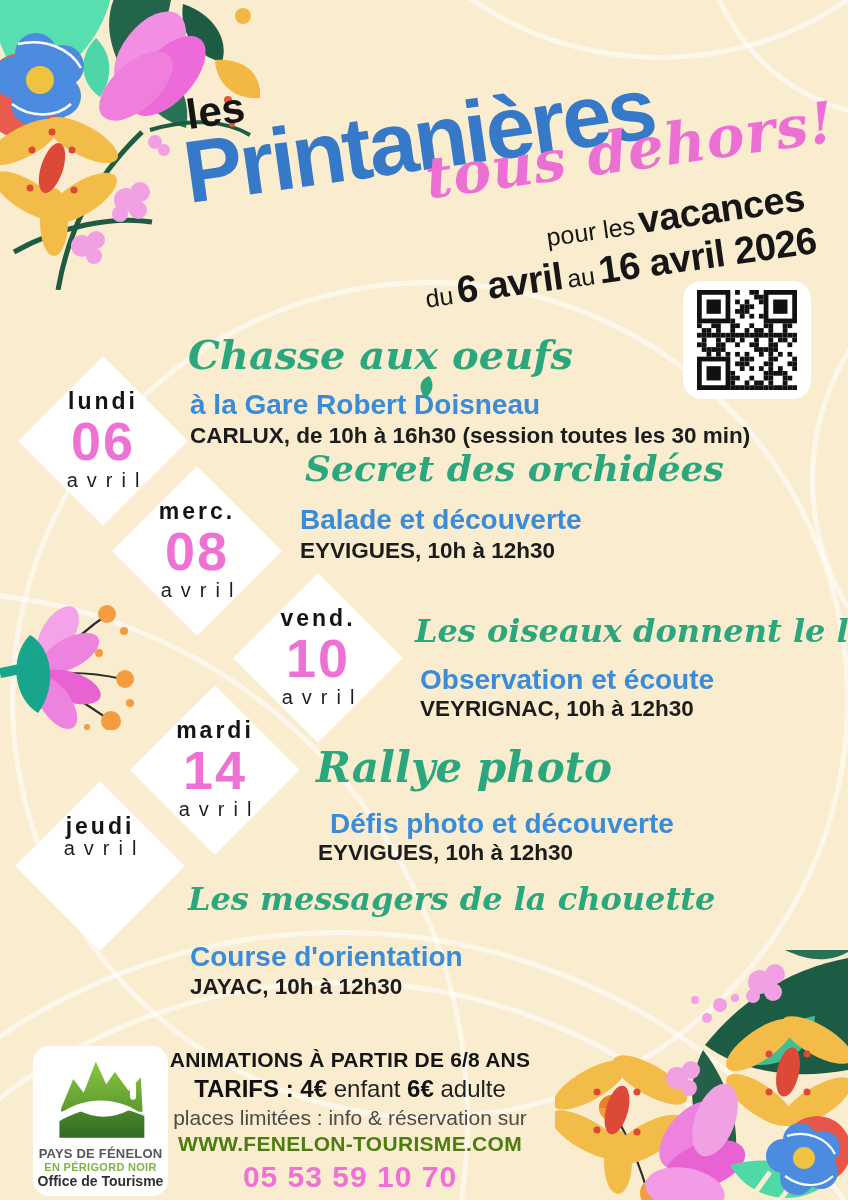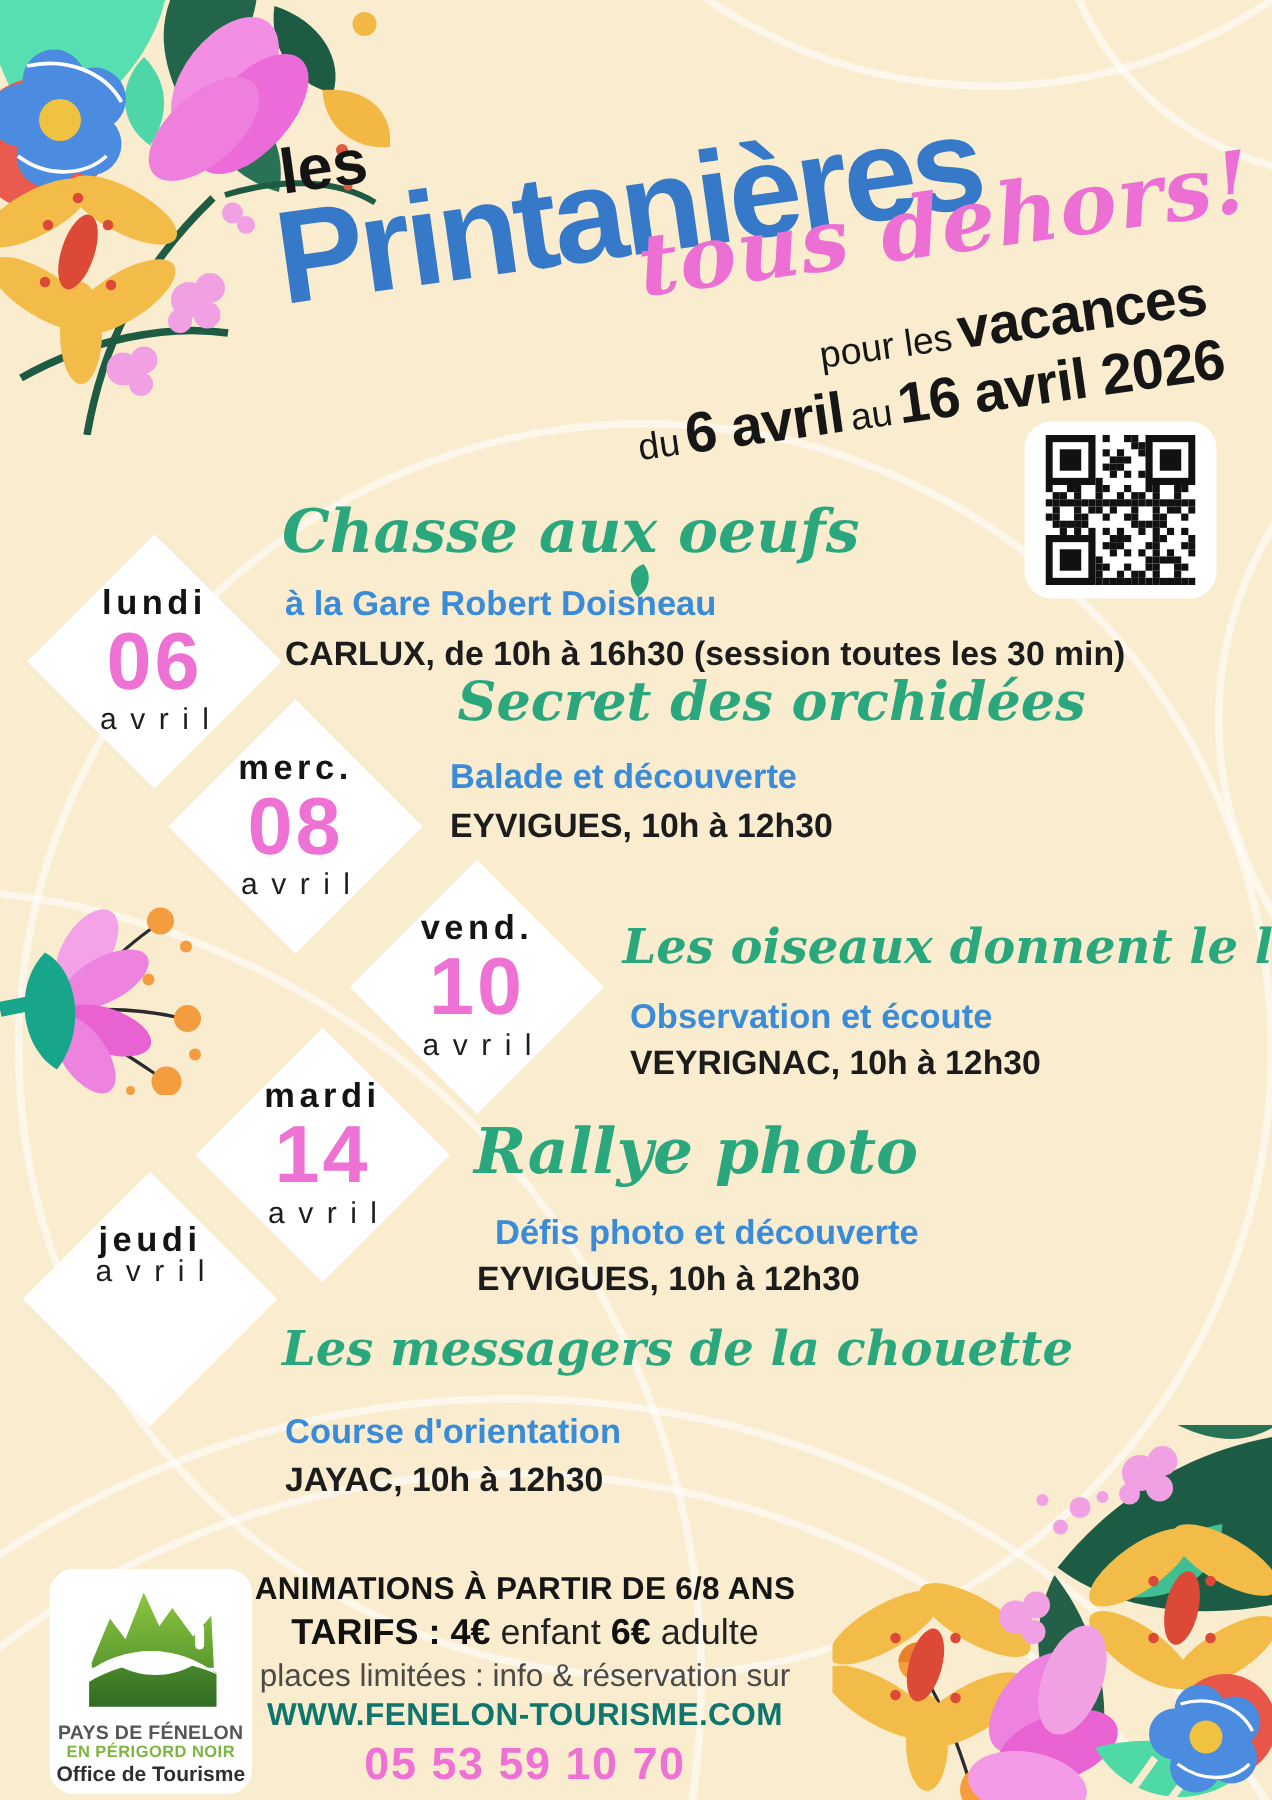--- a/index.html
+++ b/index.html
@@ -36,21 +36,21 @@
   
   .diamond { position:absolute; width:120px; height:120px; background:#fff; transform:rotate(45deg); }
   .date { position:absolute; width:170px; text-align:center; line-height:1.05; }
   .date .day { font-size:23px; font-weight:bold; letter-spacing:3px; color:#141414; }
   .date .num { font-size:54px; font-weight:bold; color:#EE72D4; letter-spacing:2px; line-height:1.05; }
   .date .mon { font-size:20px; font-weight:500; letter-spacing:9px; padding-left:9px; color:#1E1E1E; }
 
   
   .ev-title { position:absolute; font-family:"DejaVu Serif", serif; font-style:italic;
     font-weight:bold; color:#2BA77E; white-space:nowrap; }
-  .ev-sub { position:absolute; font-weight:bold; color:#3A8BD8; font-size:23px; white-space:nowrap; }
+  .ev-sub { position:absolute; font-weight:bold; color:#3A8BD8; font-size:28px; white-space:nowrap; }
   .ev-det { position:absolute; font-weight:600; color:#1C1C1C; font-size:22.5px; white-space:nowrap; }
   .t1{ left:188px; top:331px; font-size:40px; }
   .s1{ left:190px; top:389px; } .d1{ left:190px; top:423px; }
   .t2{ left:305px; top:447px; font-size:36px; }
   .s2{ left:300px; top:504px; } .d2{ left:300px; top:538px; }
   .t3{ left:415px; top:612px; font-size:32px; }
   .s3{ left:420px; top:664px; } .d3{ left:420px; top:696px; }
   .t4{ left:316px; top:743px; font-size:42px; }
   .s4{ left:318px; top:808px;margin-left:12px; } .d4{ left:318px; top:840px; }
   .t5{ left:188px; top:880px; font-size:32px; }
@@ -61,21 +61,21 @@
     background:#fff; border-radius:16px; text-align:center; padding-top:8px; }
   .logo-card svg { width:104px; height:88px; }
   .logo-l1 { font-size:13px; font-weight:bold; color:#565656; letter-spacing:0.2px; }
   .logo-l2 { font-size:11px; font-weight:bold; color:#7DB540; letter-spacing:0.3px;text-align:center; }
   .logo-l3 { font-size:14px; font-weight:bold; color:#2F2F2F; }
   .footer-txt { position:absolute; left:160px; top:1048px; width:380px; text-align:center; }
   .f-l1 { font-size:21px; font-weight:bold; color:#151515; letter-spacing:0.2px; }
   .f-l2 { font-size:24px; color:#222; margin-top:3px;text-align:center; }
   .f-l2 b { font-weight:800; color:#111; }
   .f-l3 { font-size:21px; color:#4B4A47; margin-top:3px; }
-  .f-web { font-size:21px; font-weight:bold; color:#0f766e; letter-spacing:0.3px; margin-top:2px; }
+  .f-web { font-size:21px; font-weight:bold; color:#4d7c0f; letter-spacing:0.3px; margin-top:2px; }
   .f-phone { font-size:30px; font-weight:800; color:#EE72D4; margin-top:4px; letter-spacing:1px; }
 
   .leaf-accent { position:absolute; left:416px; top:376px; width:20px; height:22px; }
 </style>
 </head>
 <body>
 
 <div class="arc" style="left:10px; top:280px; width:840px; height:840px;"></div>
 <div class="arc" style="left:340px; top:-540px; width:640px; height:600px;"></div>
 <div class="arc" style="left:700px; top:-280px; width:400px; height:400px;"></div>

